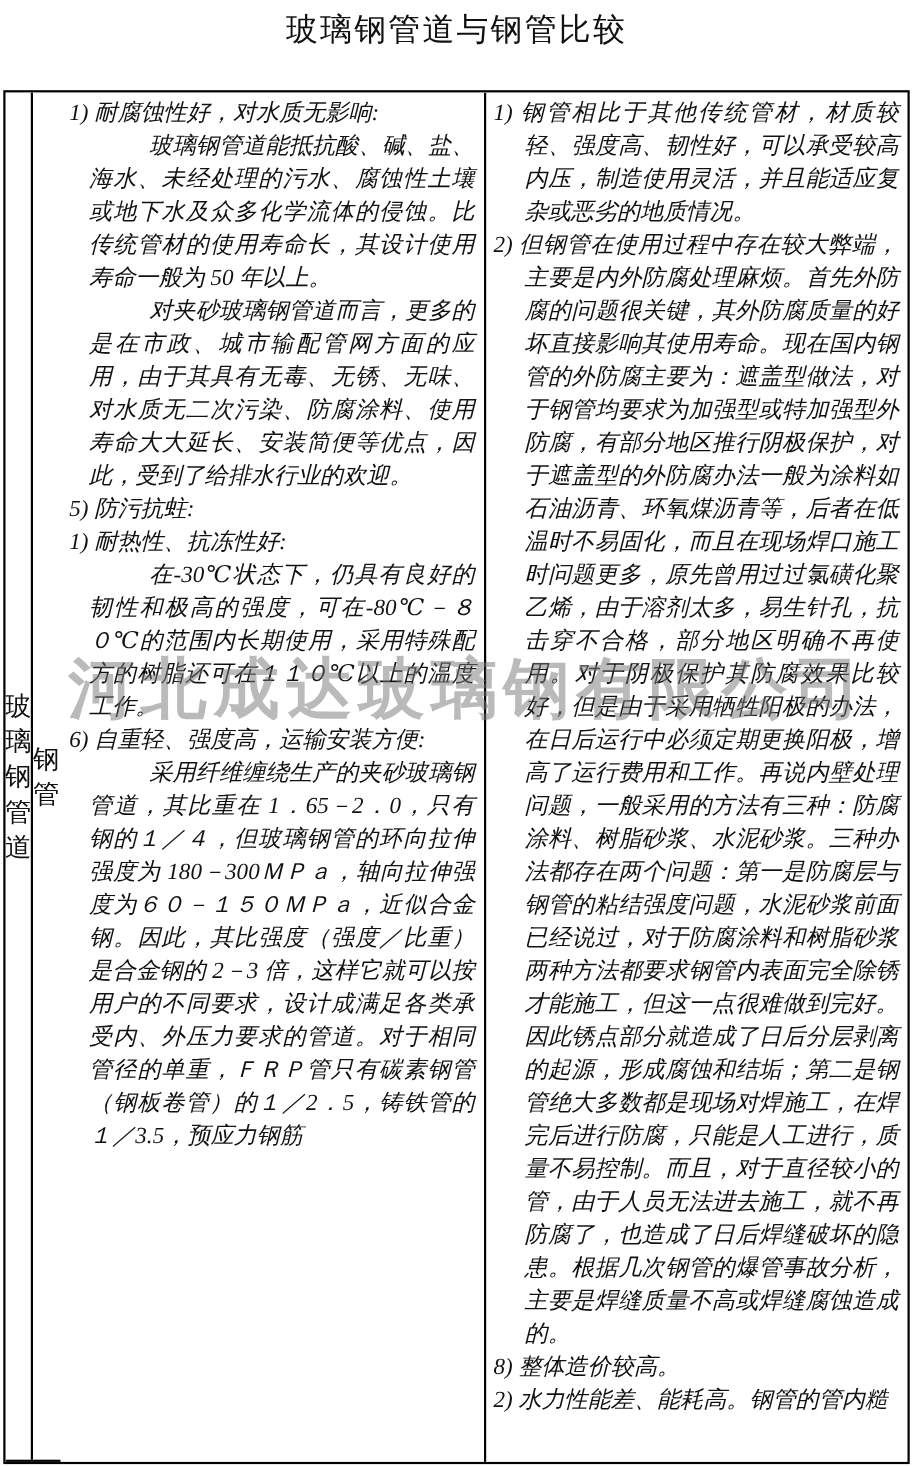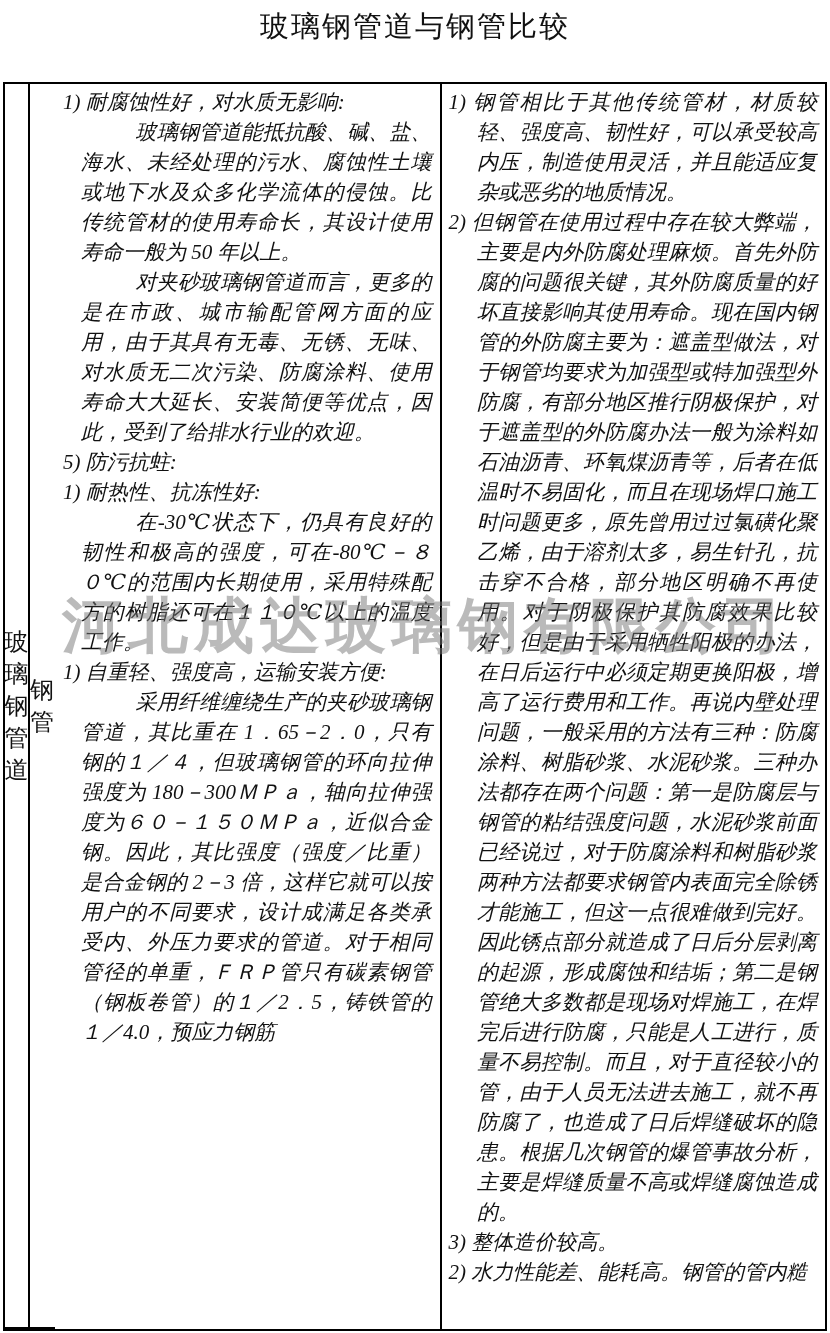--- a/index.html
+++ b/index.html
@@ -84,23 +84,23 @@
     <div class="th right">钢管</div>
   </div>
   <div class="tbody">
     <div class="td left" id="left-col">
         <p class="para">1) 耐腐蚀性好，对水质无影响:</p>
         <p class="para indent">玻璃钢管道能抵抗酸、碱、盐、海水、未经处理的污水、腐蚀性土壤或地下水及众多化学流体的侵蚀。比传统管材的使用寿命长，其设计使用寿命一般为 50 年以上。</p>
         <p class="para indent">对夹砂玻璃钢管道而言，更多的是在市政、城市输配管网方面的应用，由于其具有无毒、无锈、无味、对水质无二次污染、防腐涂料、使用寿命大大延长、安装简便等优点，因此，受到了给排水行业的欢迎。</p>
         <p class="para">5) 防污抗蛀:</p>
         <p class="para">1) 耐热性、抗冻性好:</p>
         <p class="para indent">在-30℃状态下，仍具有良好的韧性和极高的强度，可在-80℃－８０℃的范围内长期使用，采用特殊配方的树脂还可在１１０℃以上的温度工作。</p>
-        <p class="para">1) 自重轻、强度高，运输安装方便:</p>
-        <p class="para indent">采用纤维缠绕生产的夹砂玻璃钢管道，其比重在 1．65－2．0，只有钢的１／４，但玻璃钢管的环向拉伸强度为 180－300ＭＰａ，轴向拉伸强度为６０－１５０ＭＰａ，近似合金钢。因此，其比强度（强度／比重）是合金钢的 2－3 倍，这样它就可以按用户的不同要求，设计成满足各类承受内、外压力要求的管道。对于相同管径的单重，ＦＲＰ管只有碳素钢管（钢板卷管）的１／2．5，铸铁管的１／4.0，预应力钢筋</p>
+        <p class="para">6) 自重轻、强度高，运输安装方便:</p>
+        <p class="para indent">采用纤维缠绕生产的夹砂玻璃钢管道，其比重在 1．65－2．0，只有钢的１／４，但玻璃钢管的环向拉伸强度为 180－300ＭＰａ，轴向拉伸强度为６０－１５０ＭＰａ，近似合金钢。因此，其比强度（强度／比重）是合金钢的 2－3 倍，这样它就可以按用户的不同要求，设计成满足各类承受内、外压力要求的管道。对于相同管径的单重，ＦＲＰ管只有碳素钢管（钢板卷管）的１／2．5，铸铁管的１／3.5，预应力钢筋</p>
       </div>
     <div class="td right" id="right-col">
         <p class="para hang">1) 钢管相比于其他传统管材，材质较轻、强度高、韧性好，可以承受较高内压，制造使用灵活，并且能适应复杂或恶劣的地质情况。</p>
         <p class="para hang">2) 但钢管在使用过程中存在较大弊端，主要是内外防腐处理麻烦。首先外防腐的问题很关键，其外防腐质量的好坏直接影响其使用寿命。现在国内钢管的外防腐主要为：遮盖型做法，对于钢管均要求为加强型或特加强型外防腐，有部分地区推行阴极保护，对于遮盖型的外防腐办法一般为涂料如石油沥青、环氧煤沥青等，后者在低温时不易固化，而且在现场焊口施工时问题更多，原先曾用过过氯磺化聚乙烯，由于溶剂太多，易生针孔，抗击穿不合格，部分地区明确不再使用。对于阴极保护其防腐效果比较好，但是由于采用牺牲阳极的办法，在日后运行中必须定期更换阳极，增高了运行费用和工作。再说内壁处理问题，一般采用的方法有三种：防腐涂料、树脂砂浆、水泥砂浆。三种办法都存在两个问题：第一是防腐层与钢管的粘结强度问题，水泥砂浆前面已经说过，对于防腐涂料和树脂砂浆两种方法都要求钢管内表面完全除锈才能施工，但这一点很难做到完好。因此锈点部分就造成了日后分层剥离的起源，形成腐蚀和结垢；第二是钢管绝大多数都是现场对焊施工，在焊完后进行防腐，只能是人工进行，质量不易控制。而且，对于直径较小的管，由于人员无法进去施工，就不再防腐了，也造成了日后焊缝破坏的隐患。根据几次钢管的爆管事故分析，主要是焊缝质量不高或焊缝腐蚀造成的。</p>
-        <p class="para hang">3) 整体造价较高。</p>
+        <p class="para hang">8) 整体造价较高。</p>
         <p class="para hang">2) 水力性能差、能耗高。钢管的管内糙</p>
       </div>
   </div>
 </div>
 
 </body></html>

